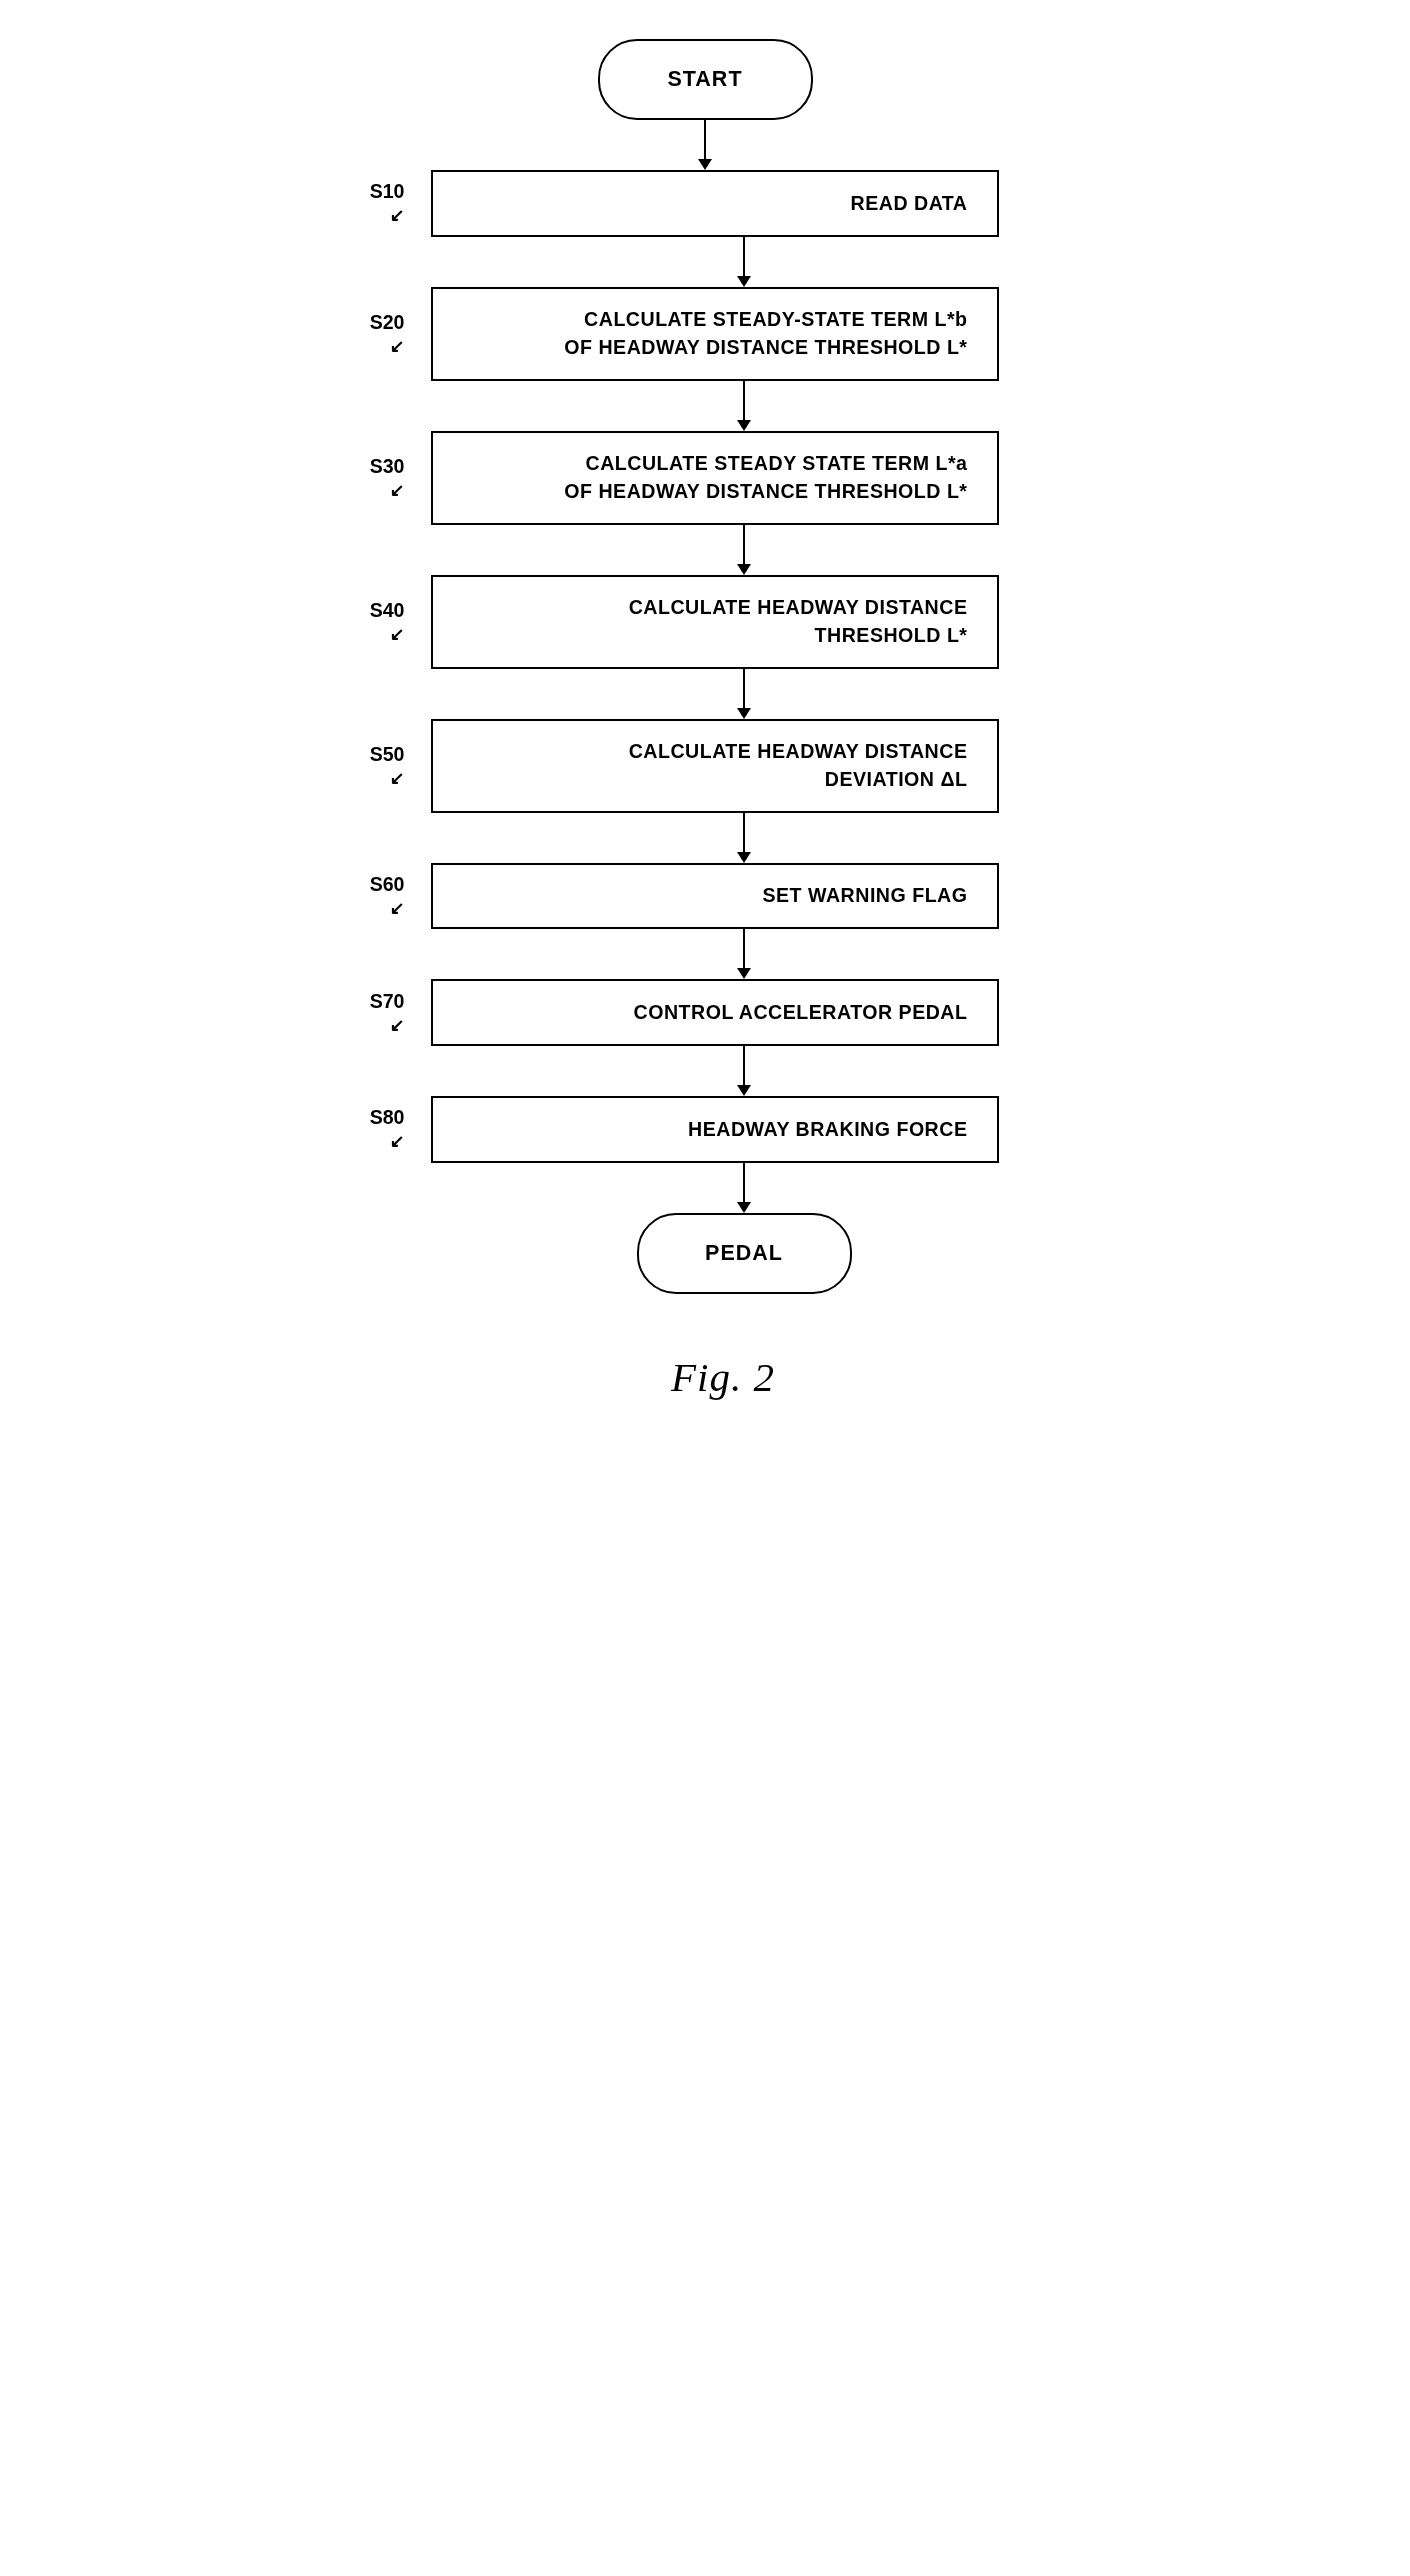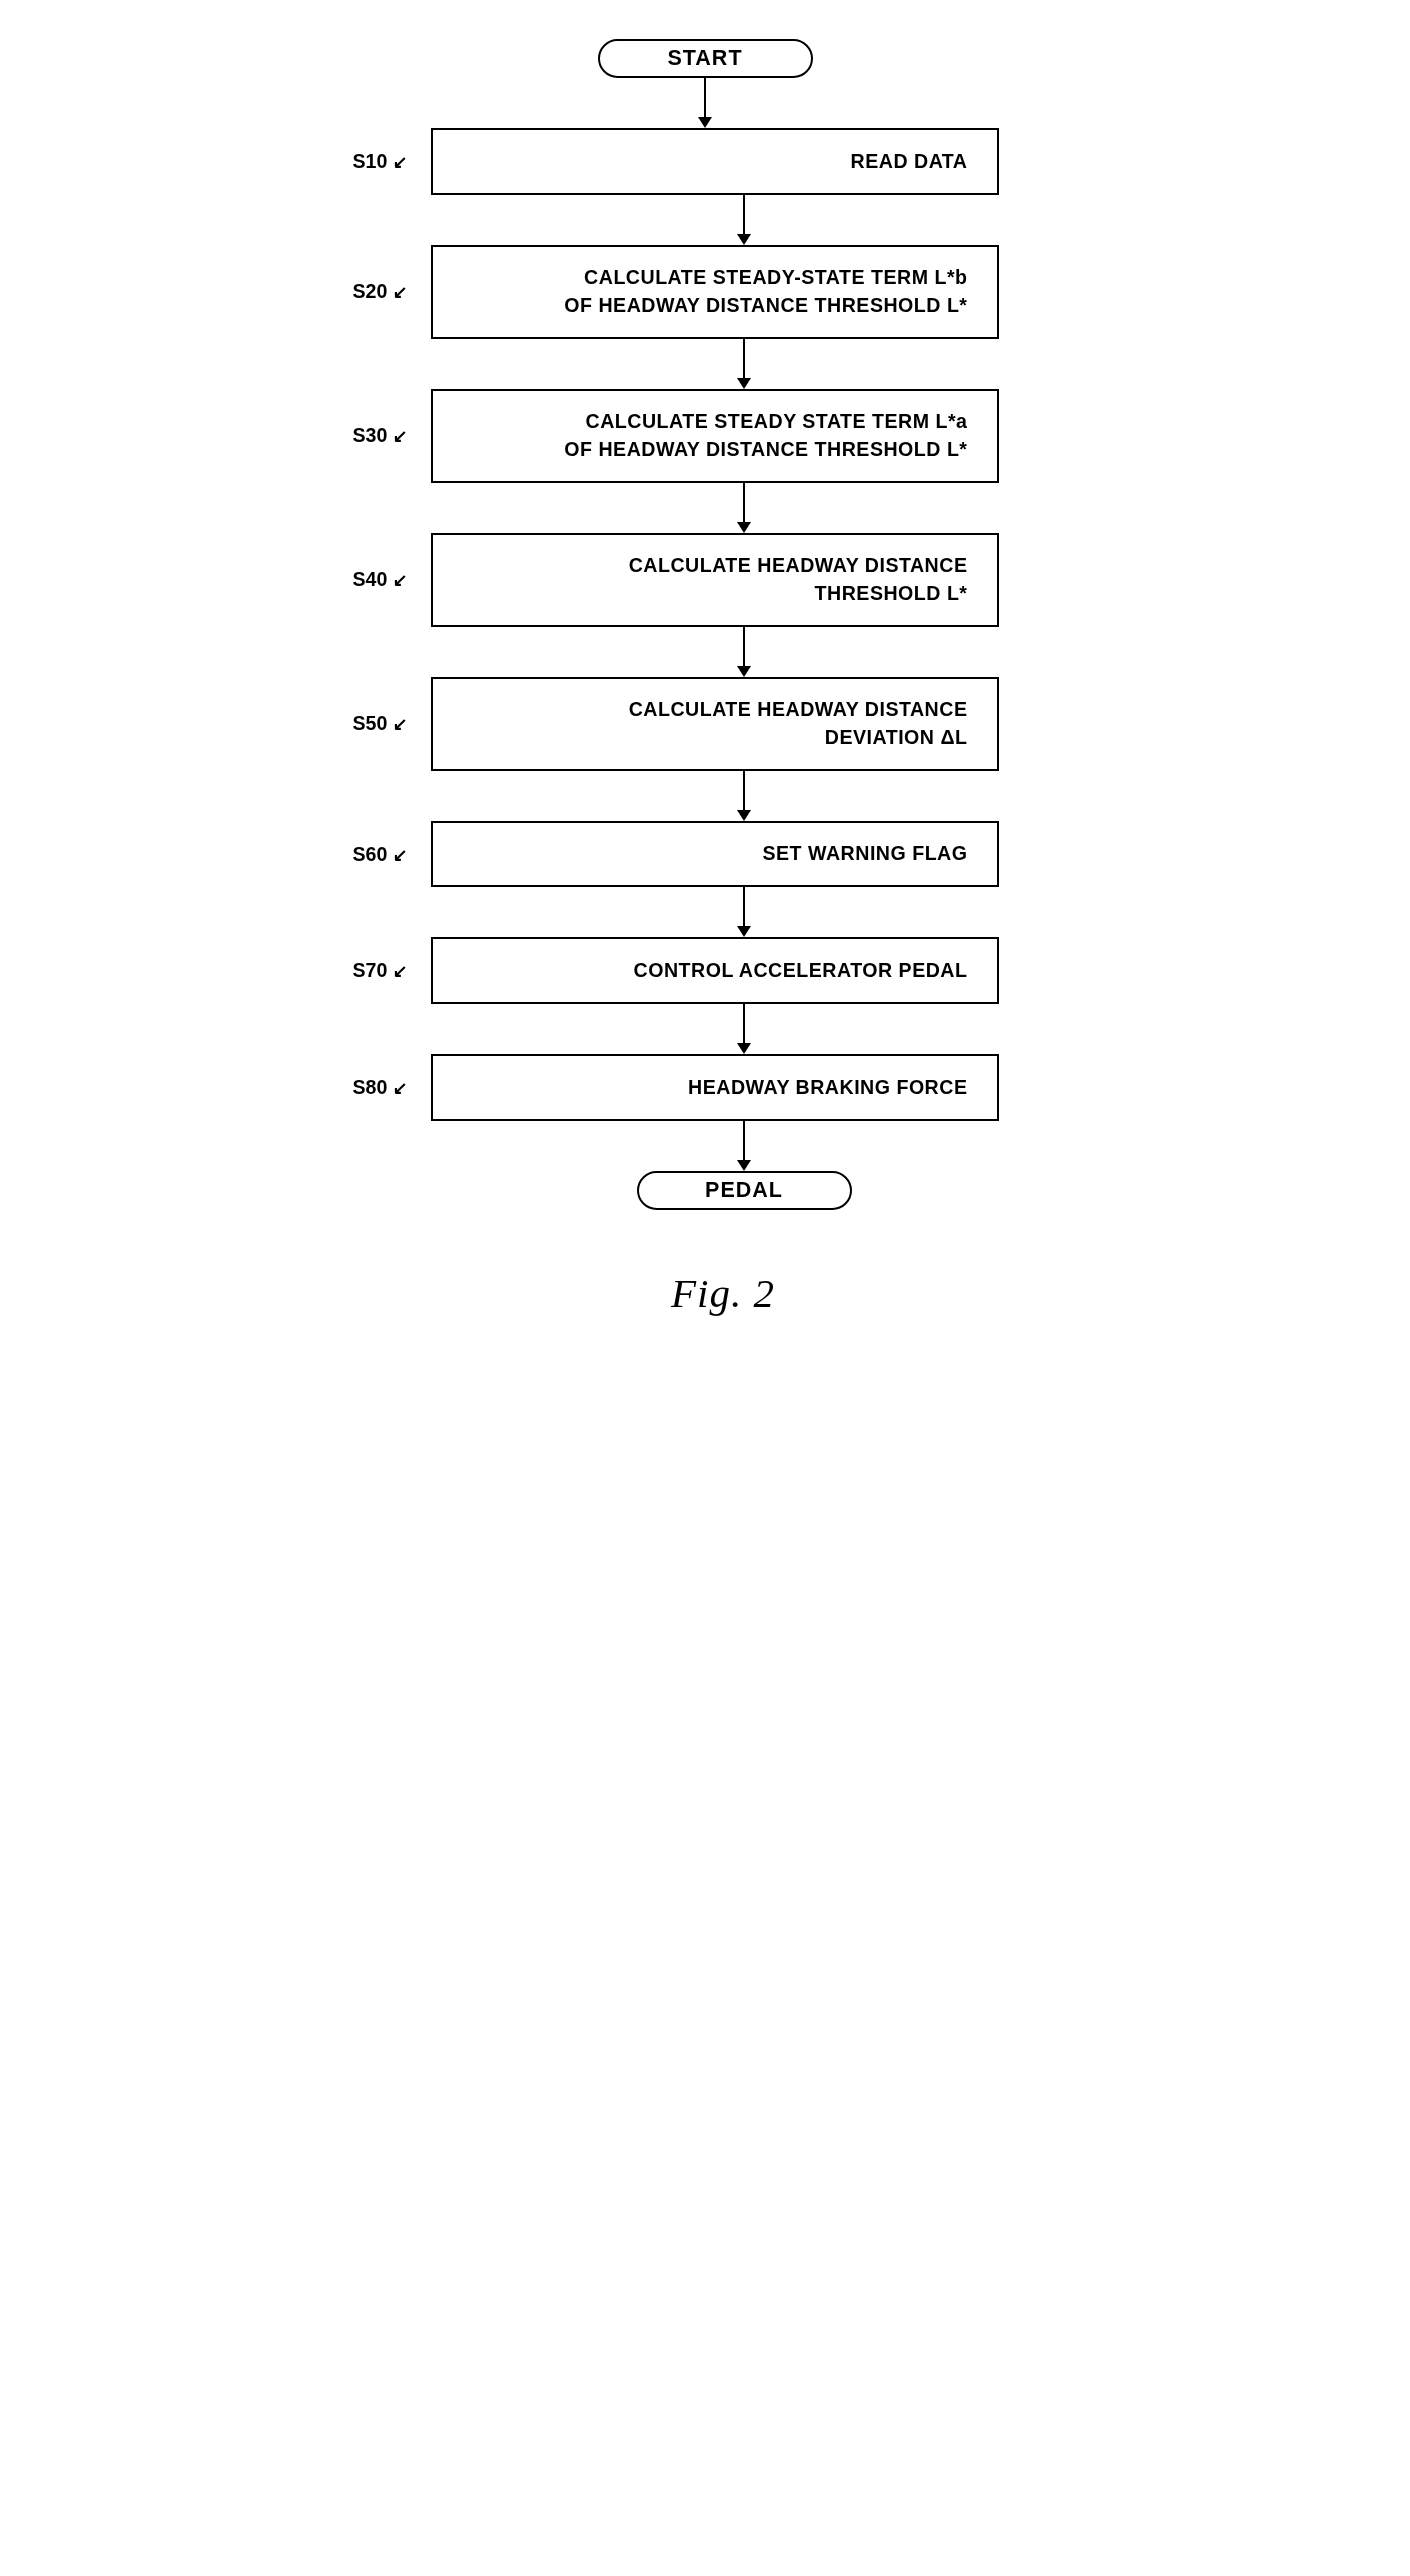--- a/index.html
+++ b/index.html
@@ -24,21 +24,21 @@
       display: flex;
       flex-direction: column;
       align-items: center;
       width: 100%;
       position: relative;
     }
     
     .pill-shape {
       border: 2px solid #000;
       border-radius: 39px;
-      padding: 5px 59px;
+      padding: 26px 59px;
       text-align: center;
       font-size: 21.5px;
       font-weight: bold;
       letter-spacing: 1px;
       background: #fff;
       min-width: 215px;
     }
     
     .rect-shape {
       border: 2px solid #000;
@@ -74,21 +74,22 @@
     .step-row {
       display: flex;
       align-items: center;
       width: 705px;
       position: relative;
     }
     .step-label {
       font-size: 19.6px;
       font-weight: bold;
       width: 78px;
-      padding-right: 20px;
+      text-align: right;
+      padding-right: 26px;
       font-style: normal;
     }
     .step-label-bracket {
       font-size: 17.6px;
       color: #000;
     }
     .fig-caption {
       margin-top: 59px;
       font-size: 41px;
       font-style: italic;

